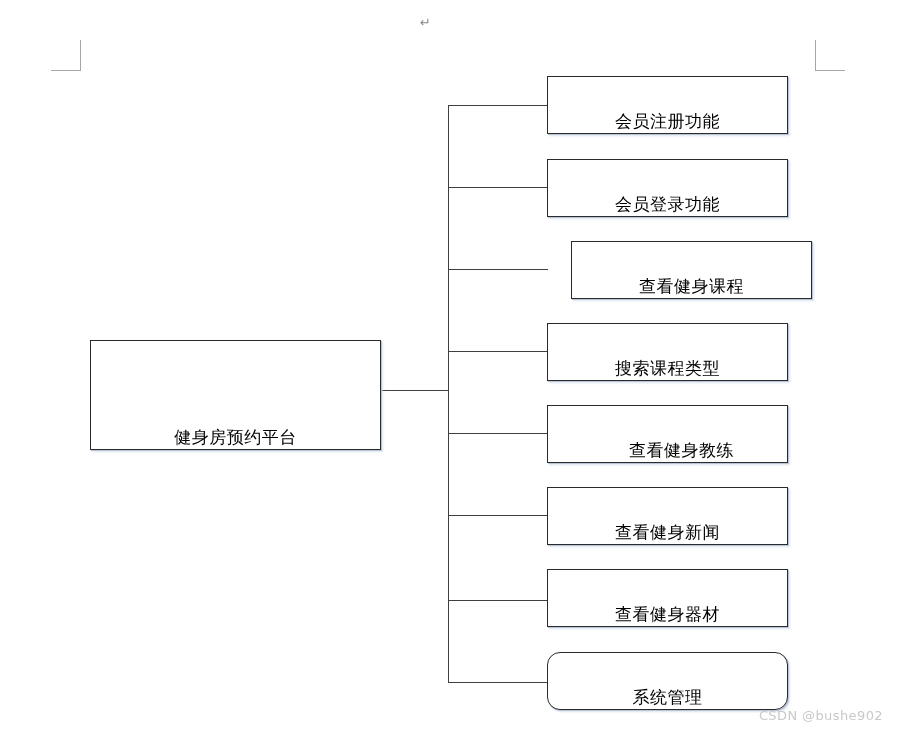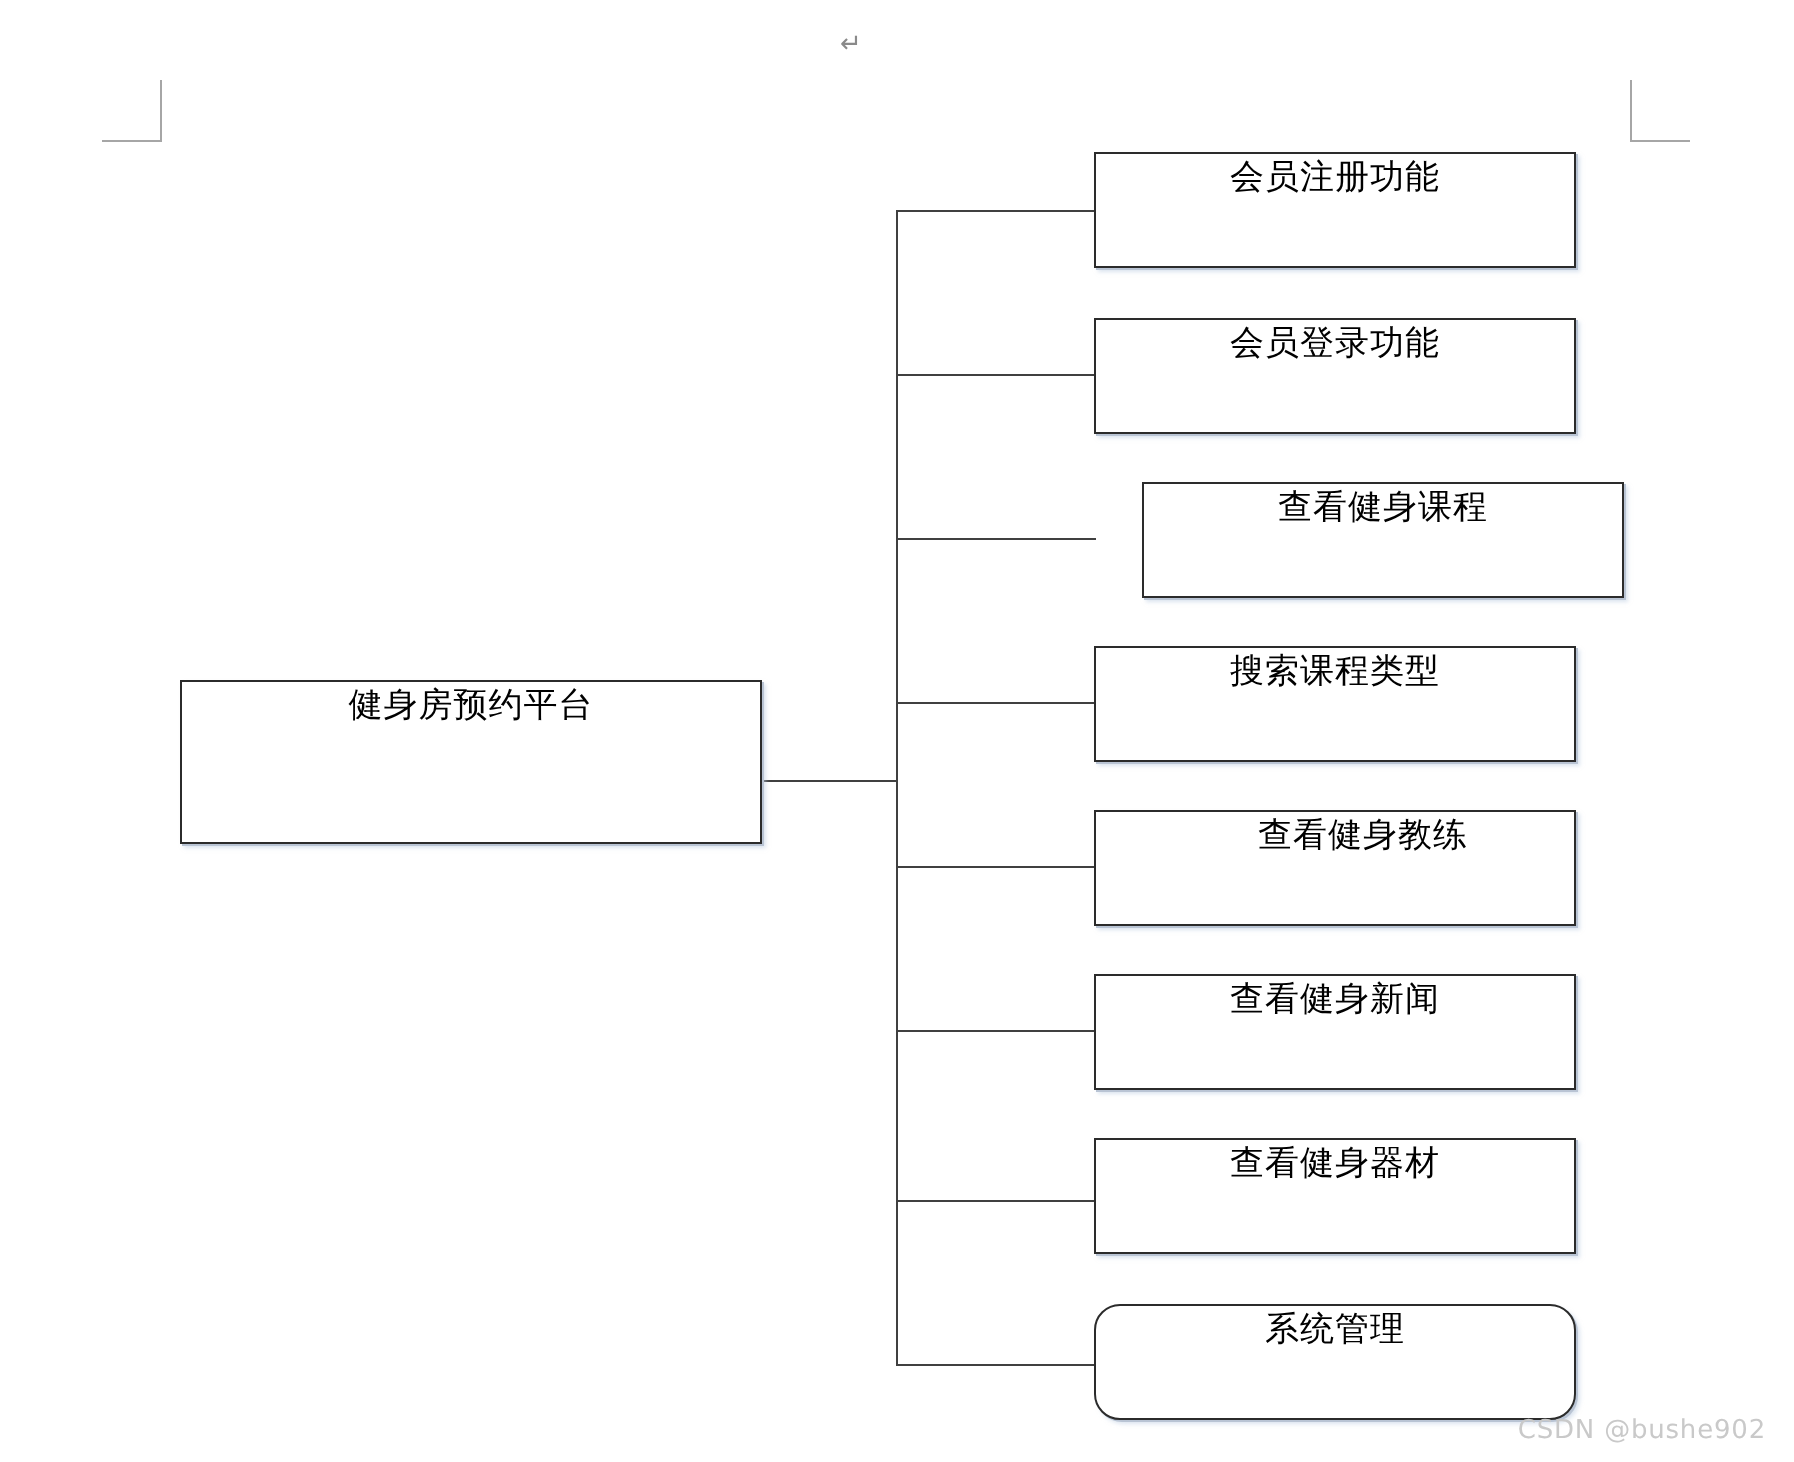--- a/index.html
+++ b/index.html
@@ -69,36 +69,36 @@
   }
 
   
   .node {
     position: absolute;
     box-sizing: border-box;
     background: #ffffff;
     border: 1px solid #2b2b2b;
     box-shadow: 1px 1px 0 0 #b9c4d4, 2px 2px 2px 0 rgba(190,205,225,0.55);
     display: flex;
-    align-items: flex-start;
+    align-items: flex-end;
     justify-content: center;
   }
   .node-label {
     font-family: "DejaVu Sans", "Liberation Sans", sans-serif;
     font-size: 17px;
     color: #000000;
     letter-spacing: 0.5px;
     white-space: nowrap;
   }
 
   .node.root {
     left: 90px;
     top: 340px;
     width: 291px;
-    height: 82px;
+    height: 110px;
   }
   .node.leaf {
     left: 547px;
     width: 241px;
     height: 58px;
   }
 
   
   .conn {
     position: absolute;

